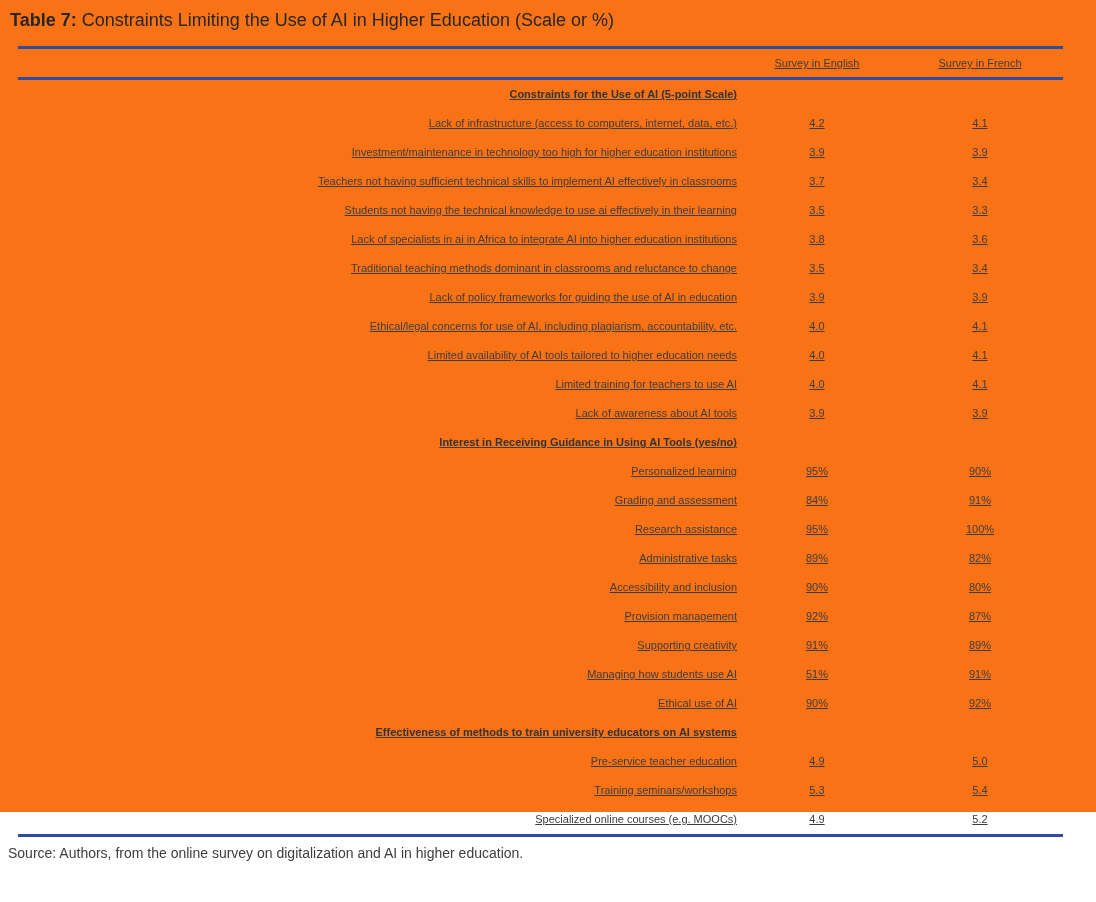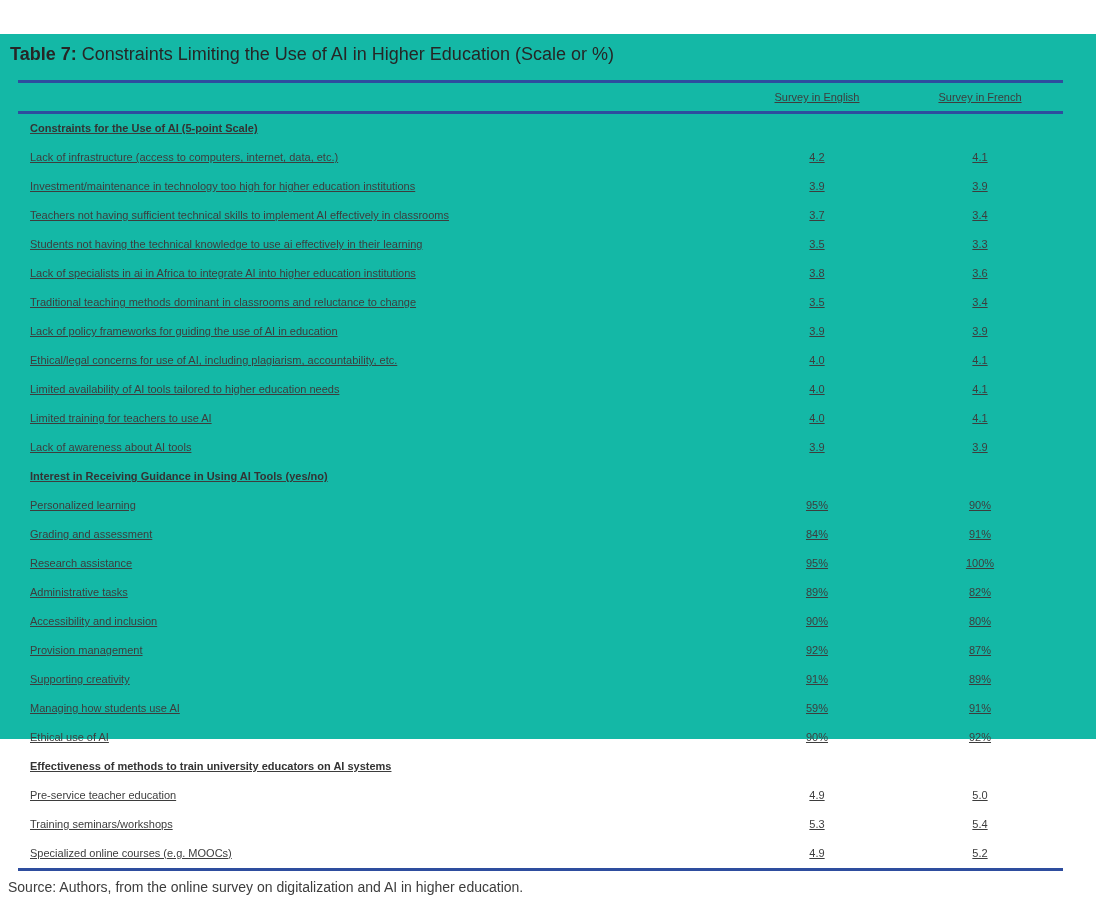--- a/index.html
+++ b/index.html
@@ -3,21 +3,21 @@
 <meta charset="utf-8">
 <style>
   * { box-sizing: border-box; }
   html, body { margin: 0; padding: 0; background: #ffffff; }
   body {
     width: 1096px; height: 902px;
     font-family: "Liberation Sans", sans-serif;
     color: #3d3d3d;
     overflow: hidden;
   }
-  .page { position: relative; width: 1096px; height: 705px; background: #14b8a6; margin-top: 34px; }
+  .page { position: relative; width: 1096px; height: 812px; background: #f97316; }
   .caption {
     padding: 9px 0 0 10px;
     font-size: 18px;
     line-height: 23px;
     color: #262626;
     white-space: nowrap;
   }
   .caption .cap-label { font-weight: bold; margin-right: 5px; }
   table.data-table {
     border-collapse: collapse;
@@ -41,21 +41,21 @@
     white-space: nowrap;
     padding: 0;
   }
   tbody td {
     height: 29px;
     line-height: 29px;
     padding: 0;
     white-space: nowrap;
     overflow: visible;
   }
-  td.label { text-align: left; padding-left: 12px; }
+  td.label { text-align: right; padding-left: 12px; }
   td.val   { text-align: center; }
   tr.section-row td.label { font-weight: bold; color: #333333; }
   tbody tr:last-child td { border-bottom: 3px solid #2e4d9e; }
   .source {
     margin: 7px 0 0 8px;
     font-size: 14px;
     line-height: 19px;
     color: #3d3d3d;
     white-space: nowrap;
   }
@@ -178,21 +178,21 @@
           <td class="val">92%</td>
           <td class="val">87%</td>
         </tr>
         <tr>
           <td class="label">Supporting creativity</td>
           <td class="val">91%</td>
           <td class="val">89%</td>
         </tr>
         <tr>
           <td class="label">Managing how students use AI</td>
-          <td class="val">59%</td>
+          <td class="val">51%</td>
           <td class="val">91%</td>
         </tr>
         <tr>
           <td class="label">Ethical use of AI</td>
           <td class="val">90%</td>
           <td class="val">92%</td>
         </tr>
         <tr class="section-row">
           <td class="label">Effectiveness of methods to train university educators on AI systems</td>
           <td class="val"></td>

